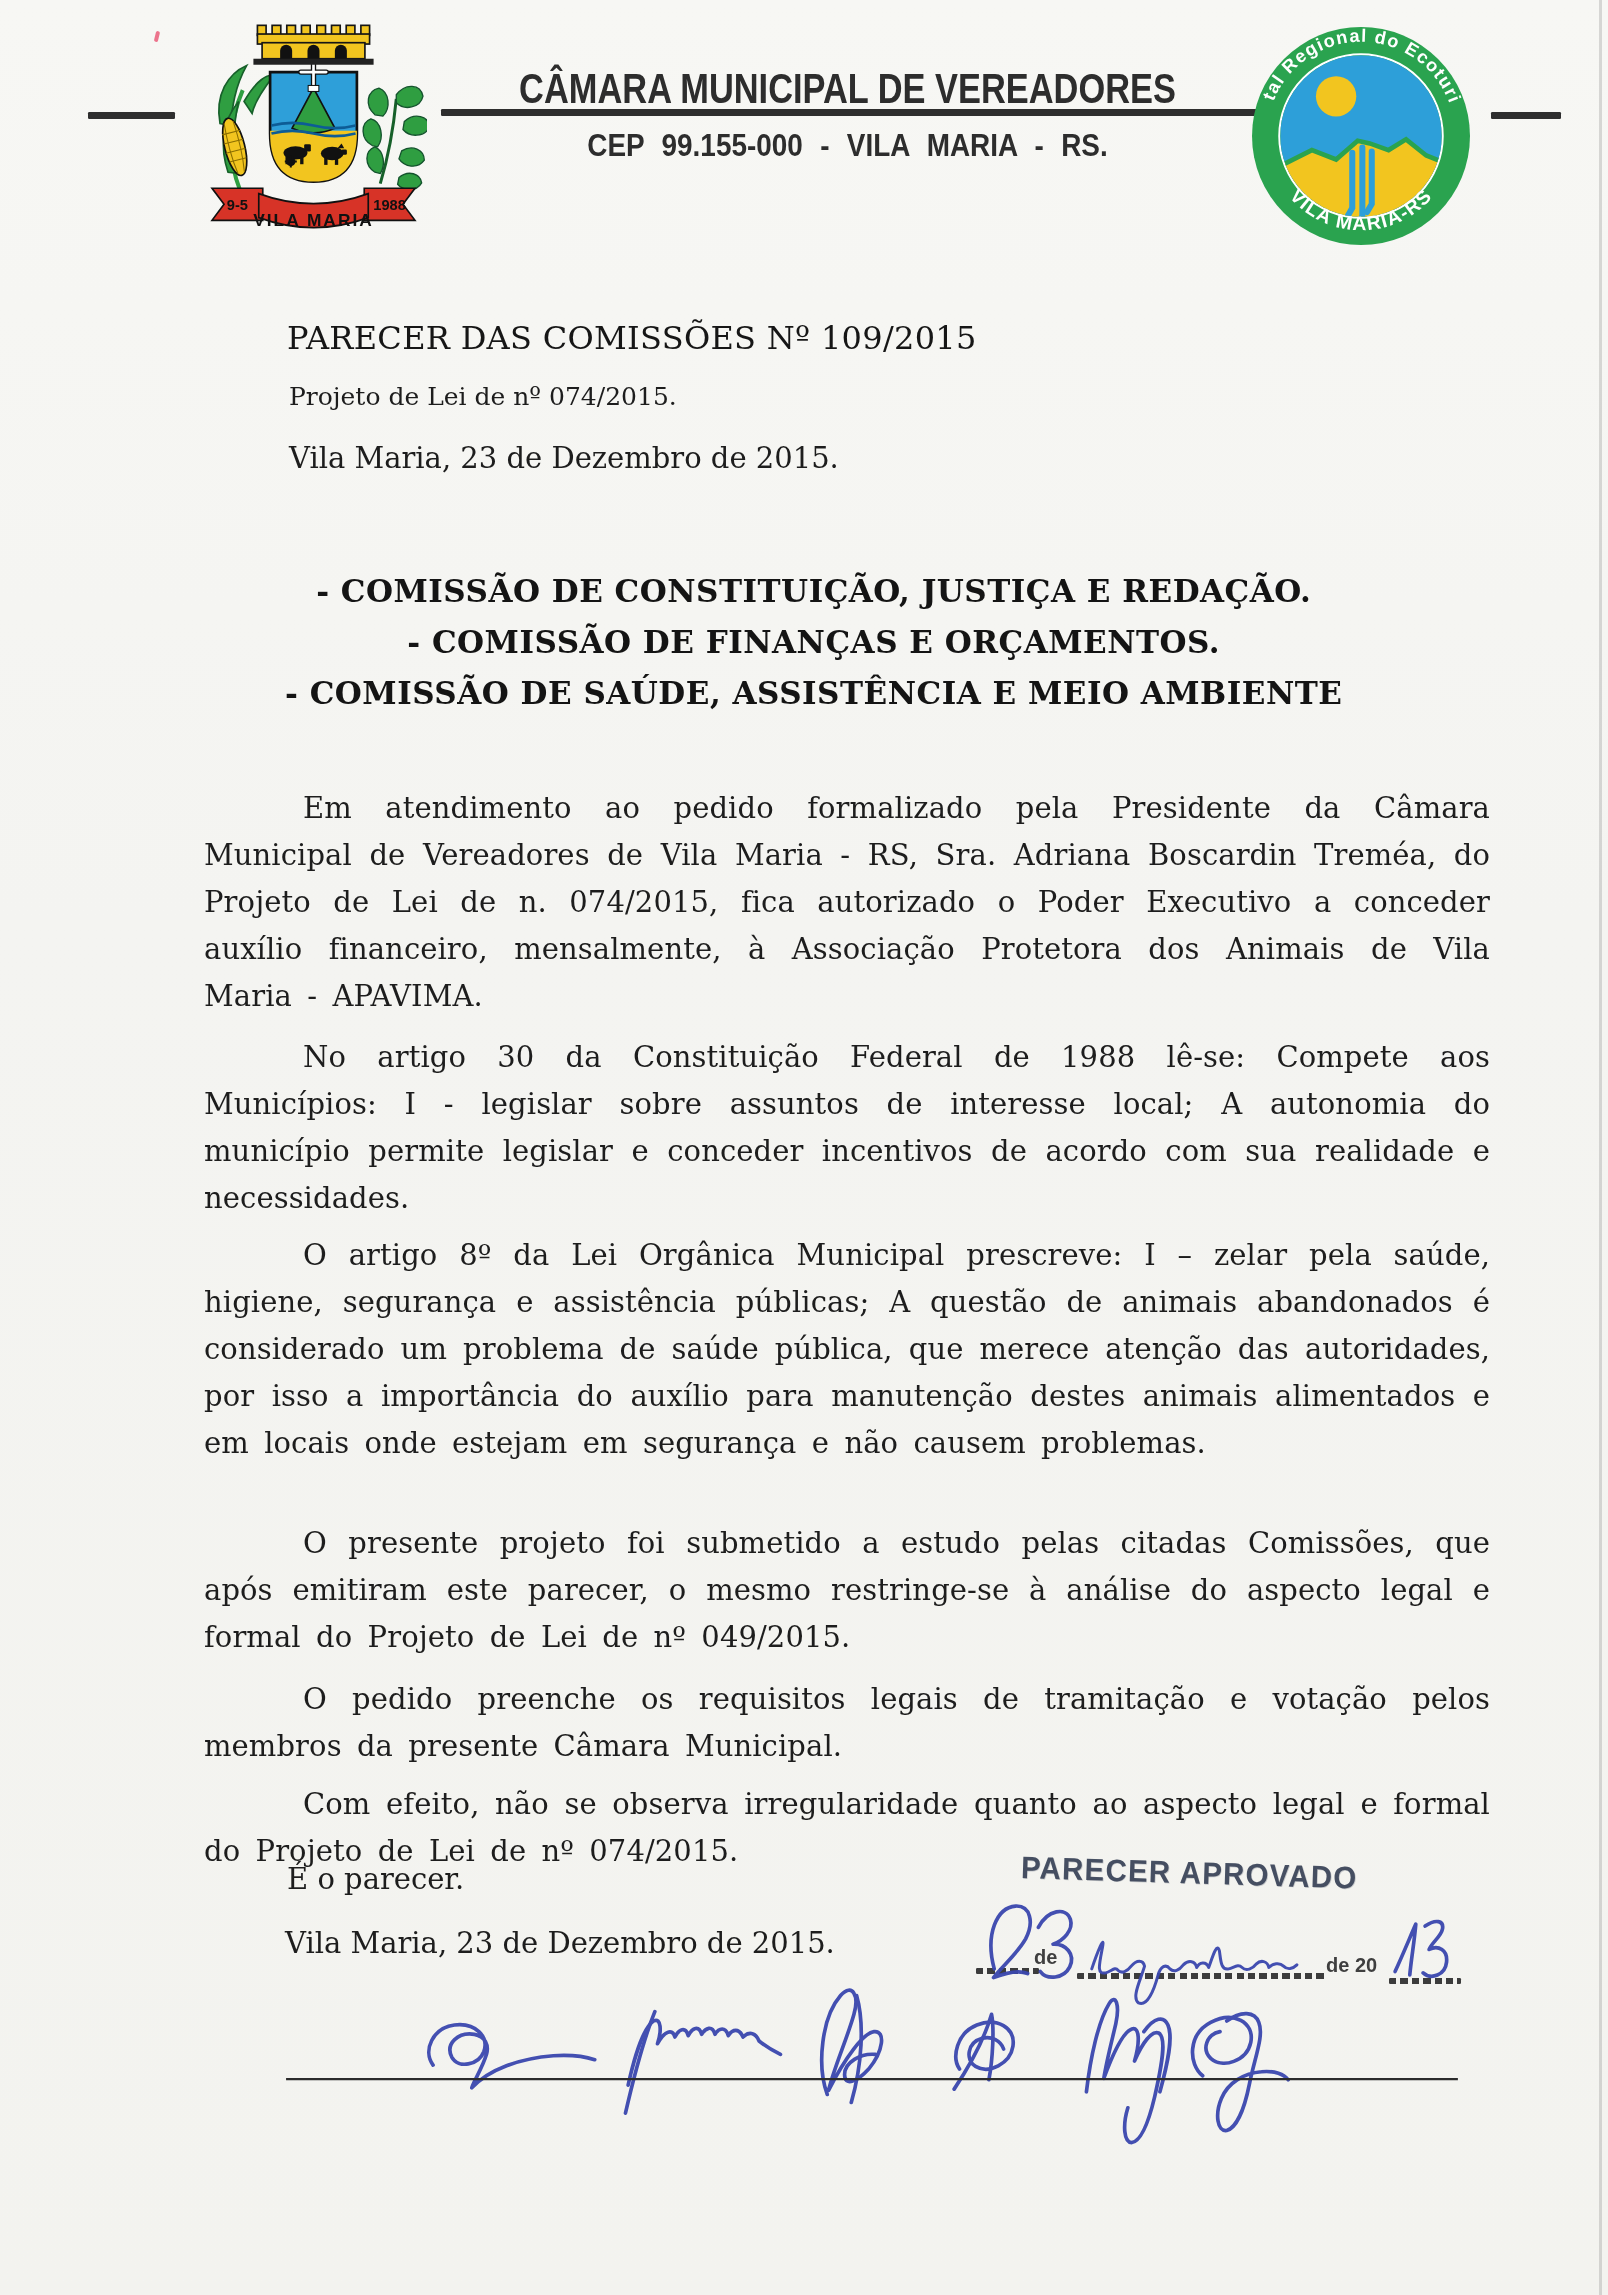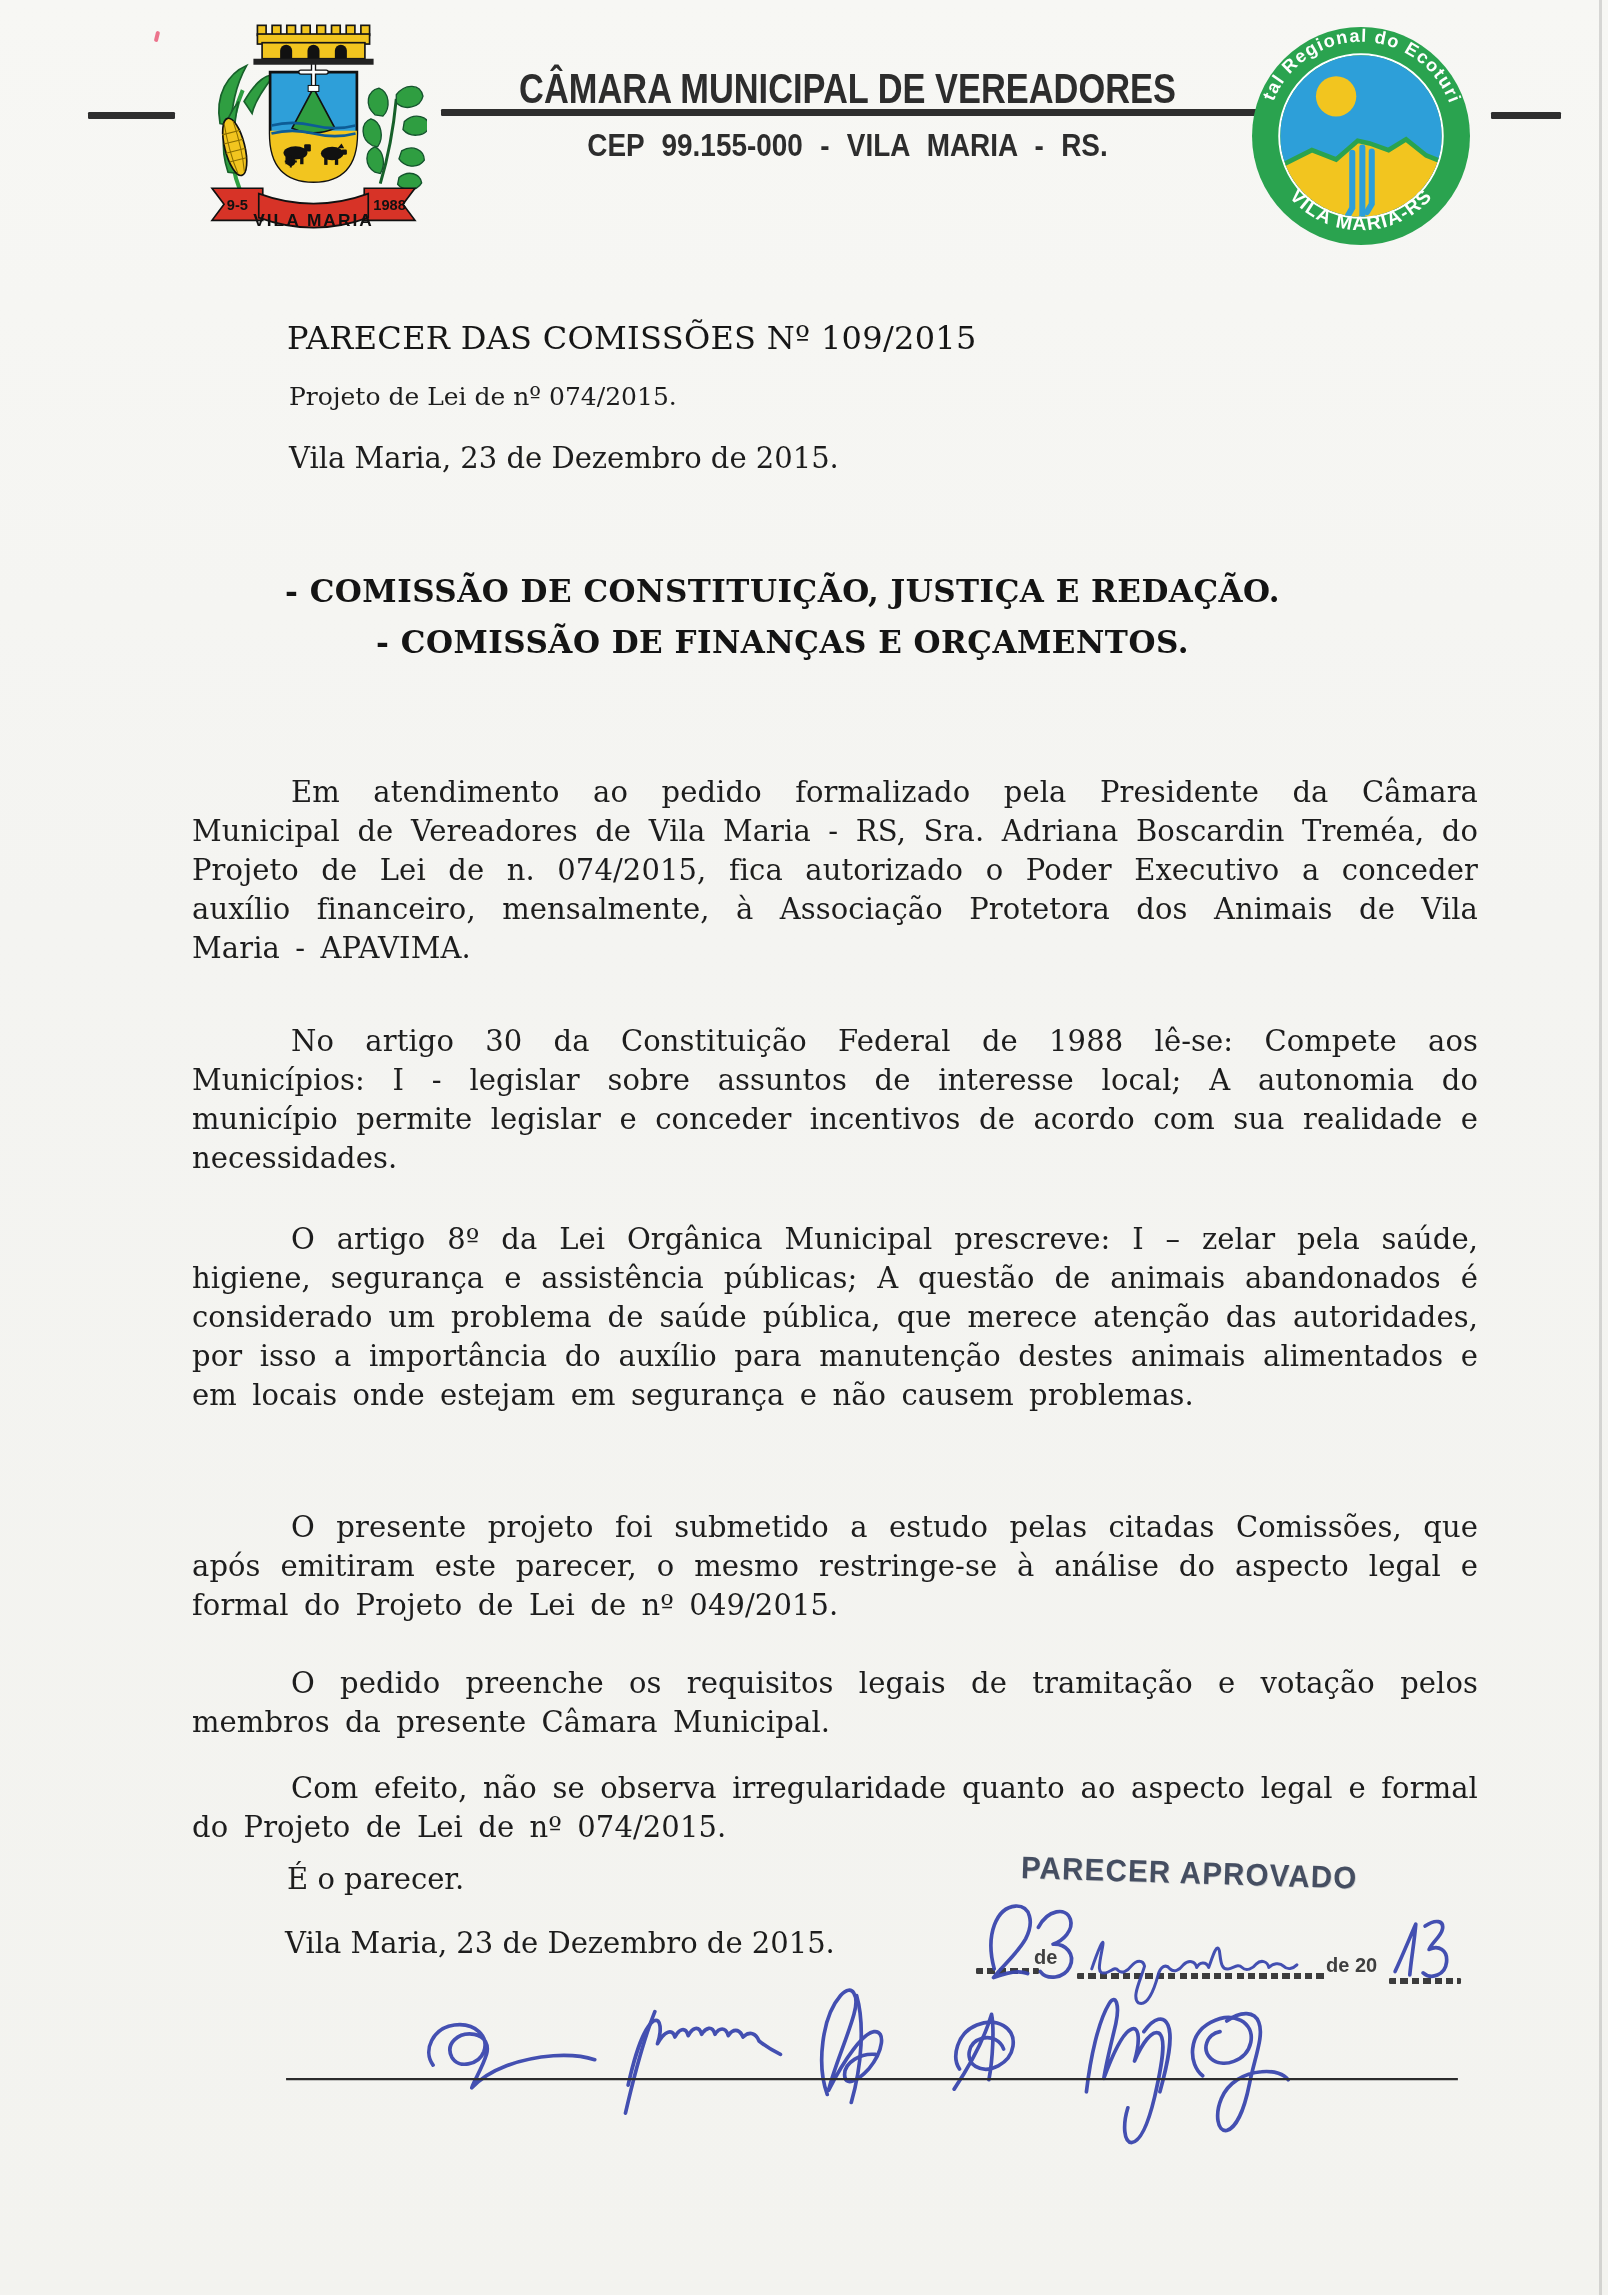--- a/index.html
+++ b/index.html
@@ -29,22 +29,22 @@
   .rule-right-dash{left:1491px;top:112px;width:70px;height:6.7px;}
   .red-speck{position:absolute;left:155px;top:31px;width:4px;height:10.7px;background:#e8486a;opacity:.75;transform:rotate(14deg);border-radius:2px;}
   .scan-edge{position:absolute;left:1599px;top:0;width:3.3px;height:2295px;background:rgba(100,100,100,.22);}
   
   .doc-title{position:absolute;left:287px;top:319px;font-size:32px;font-weight:normal;letter-spacing:0.3px;color:#161616;white-space:nowrap;}
   .subject-line{position:absolute;left:289px;top:382px;font-size:25px;white-space:nowrap;}
   .date-line{position:absolute;left:289px;top:441px;font-size:29px;white-space:nowrap;}
   .commissions{position:absolute;left:285px;top:566px;font-size:31px;font-weight:bold;line-height:51px;color:#141414;letter-spacing:0.5px;white-space:nowrap;text-align:center;}
   .para{
     position:absolute;left:188px;width:1286px;
-    font-size:29px;line-height:39px;text-align:justify;text-indent:99px;
-    word-spacing:6px;letter-spacing:0.1px;color:#1d1d1d;margin:4px;
+    font-size:29px;line-height:47px;text-align:justify;text-indent:99px;
+    word-spacing:6px;letter-spacing:0.1px;color:#1d1d1d;margin:16px;
   }
   .p1{top:769px}.p2{top:1018px}.p3{top:1216px}.p4{top:1504px}.p5{top:1660px}.p6{top:1765px}
   .closing{position:absolute;left:287px;top:1862px;font-size:29px;white-space:nowrap;}
   .closing-date{position:absolute;left:285px;top:1926px;font-size:29px;white-space:nowrap;}
   
   .stamp-approved{
     position:absolute;left:1021px;top:1850px;
     font-family:"Liberation Sans",sans-serif;font-weight:800;font-size:31px;letter-spacing:1.3px;
     color:rgba(58,67,88,.92);transform:rotate(1.8deg) scaleX(.95);transform-origin:left center;
     text-shadow:0.7px 0.7px 0 rgba(58,67,88,.25);white-space:nowrap;
@@ -192,20 +192,21 @@
     </svg>
   </div>
 
   <div class="doc-title">PARECER DAS COMISSÕES Nº 109/2015</div>
   <div class="subject-line">Projeto de Lei de nº 074/2015.</div>
   <div class="date-line">Vila Maria, 23 de Dezembro de 2015.</div>
 
   <div class="commissions">
     <div>- COMISSÃO DE CONSTITUIÇÃO, JUSTIÇA E REDAÇÃO.</div>
     <div>- COMISSÃO DE FINANÇAS E ORÇAMENTOS.</div>
+    <div>- COMISSÃO DE SAÚDE, ASSISTÊNCIA E MEIO AMBIENTE</div>
   </div>
 
   <p class="para p1">Em atendimento ao pedido formalizado pela Presidente da Câmara Municipal de Vereadores de Vila Maria - RS, Sra. Adriana Boscardin Treméa, do Projeto de Lei de n. 074/2015, fica autorizado o Poder Executivo a conceder auxílio financeiro, mensalmente, à Associação Protetora dos Animais de Vila Maria - APAVIMA.</p>
   <p class="para p2">No artigo 30 da Constituição Federal de 1988 lê-se: Compete aos Municípios: I - legislar sobre assuntos de interesse local; A autonomia do município permite legislar e conceder incentivos de acordo com sua realidade e necessidades.</p>
   <p class="para p3">O artigo 8º da Lei Orgânica Municipal prescreve: I – zelar pela saúde, higiene, segurança e assistência públicas; A questão de animais abandonados é considerado um problema de saúde pública, que merece atenção das autoridades, por isso a importância do auxílio para manutenção destes animais alimentados e em locais onde estejam em segurança e não causem problemas.</p>
   <p class="para p4">O presente projeto foi submetido a estudo pelas citadas Comissões, que após emitiram este parecer, o mesmo restringe-se à análise do aspecto legal e formal do Projeto de Lei de nº 049/2015.</p>
   <p class="para p5">O pedido preenche os requisitos legais de tramitação e votação pelos membros da presente Câmara Municipal.</p>
   <p class="para p6">Com efeito, não se observa irregularidade quanto ao aspecto legal e formal do Projeto de Lei de nº 074/2015.</p>
 
   <div class="closing">É o parecer.</div>

